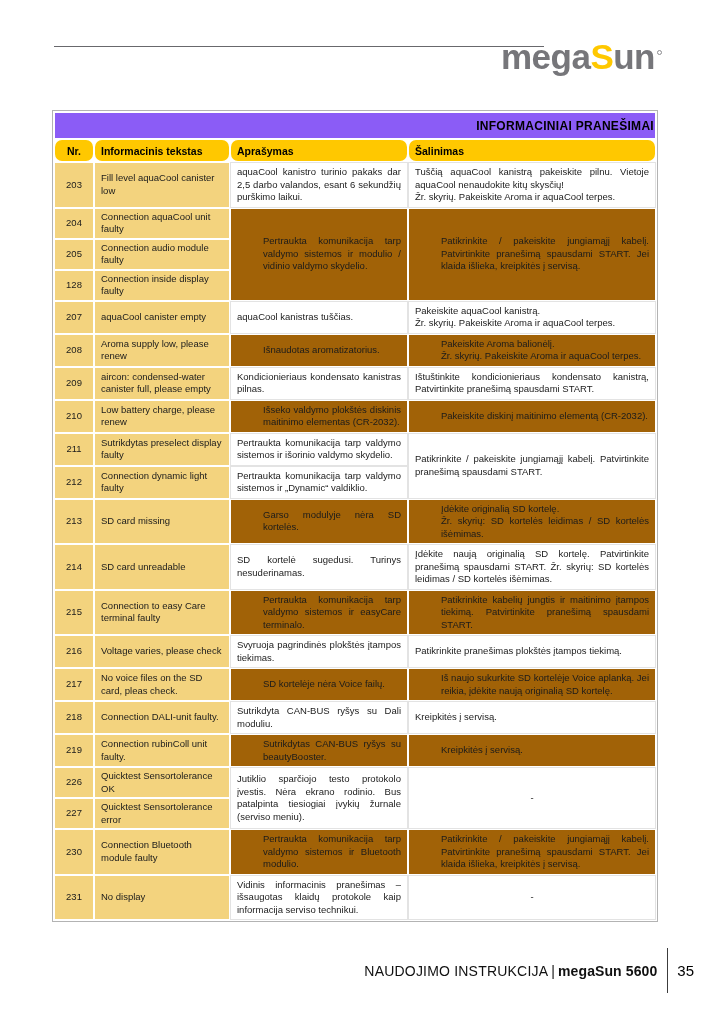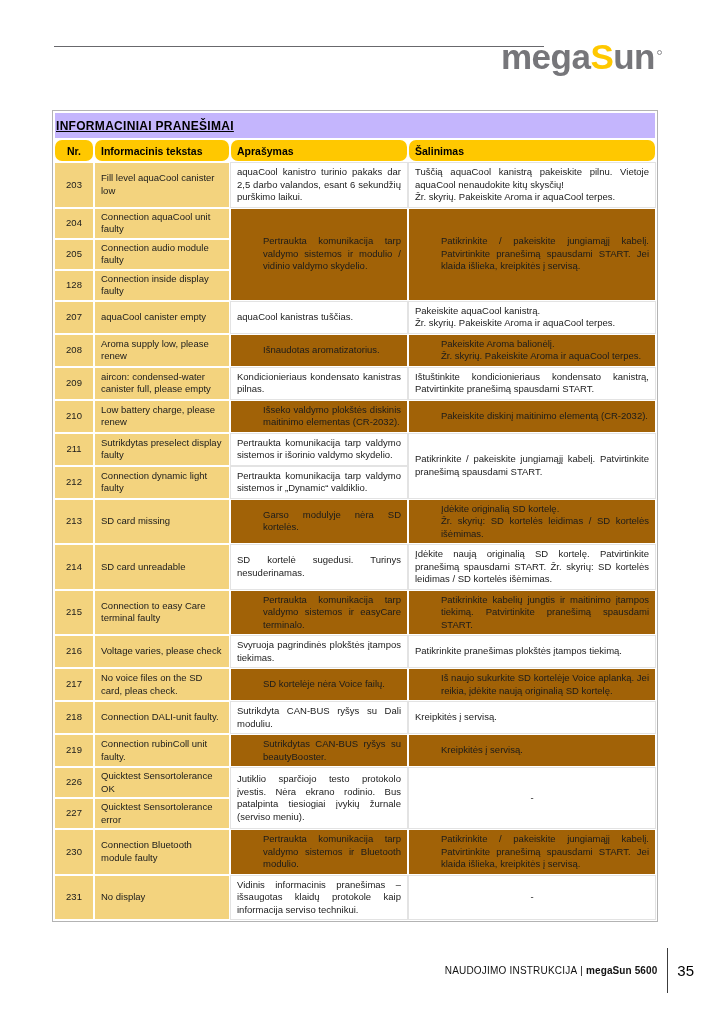--- a/index.html
+++ b/index.html
@@ -13,37 +13,37 @@
   .logo .logo-s{color:#ffc800;}
   .logo .logo-reg{display:inline-block;width:3px;height:3px;border:1px solid #8b8b8f;
         border-radius:50%;margin-left:2px;transform:translateY(-14px);}
 
   
   .table-wrap{position:absolute;left:52px;top:110px;width:606px;}
   table{width:606px;table-layout:fixed;border-collapse:separate;border-spacing:2px;
         background:#ffffff;border:1px solid #b3b3b3;}
   col.c-nr{width:38px;}  col.c-text{width:134px;}  col.c-desc{width:176px;}  col.c-fix{width:246px;}
 
-  th.title{background:#c4b5fd;color:#000;font-size:12px;font-weight:bold;
-           text-align:left;height:23px;letter-spacing:0.3px;text-decoration:underline;}
+  th.title{background:#8b5cf6;color:#000;font-size:12px;font-weight:bold;
+           text-align:right;height:23px;letter-spacing:0.3px;}
   th.h{background:#ffc800;color:#000;font-size:10.5px;font-weight:bold;
        text-align:left;padding:4px 6px;height:13px;border-radius:7px;}
   th.h.nr{text-align:center;padding:4px 2px;}
 
   td{font-size:9.5px;line-height:12.5px;vertical-align:middle;padding:2px 6px;}
   td.col-nr{background:#f3d37e;text-align:center;}
   td.col-text{background:#f3d37e;text-align:left;}
   td.col-desc,td.col-fix{text-align:justify;white-space:pre-line;padding:3px 6px;}
   td.shade-white{background:#ffffff;box-shadow:0 0 0 1px #e3e3e3;}
   td.shade-cream{background:#a16207;padding-left:32px;}
   td.dash{text-align:center;}
 
   
   .footer{position:absolute;top:948px;right:30px;display:flex;align-items:center;}
-  .footer-text{font-size:10px;color:#111;letter-spacing:0.2px;white-space:nowrap;}
+  .footer-text{font-size:14px;color:#111;letter-spacing:0.2px;white-space:nowrap;}
   .footer-text .sep{margin:0 3px;}
   .footer-text b{letter-spacing:0.1px;}
   .footer-rule{width:1px;height:45px;background:#3c3c3c;margin:0 9px 0 10px;}
   .page-number{font-size:15px;color:#000000;}
 </style>
 </head>
 <body>
 
 <div>
 

